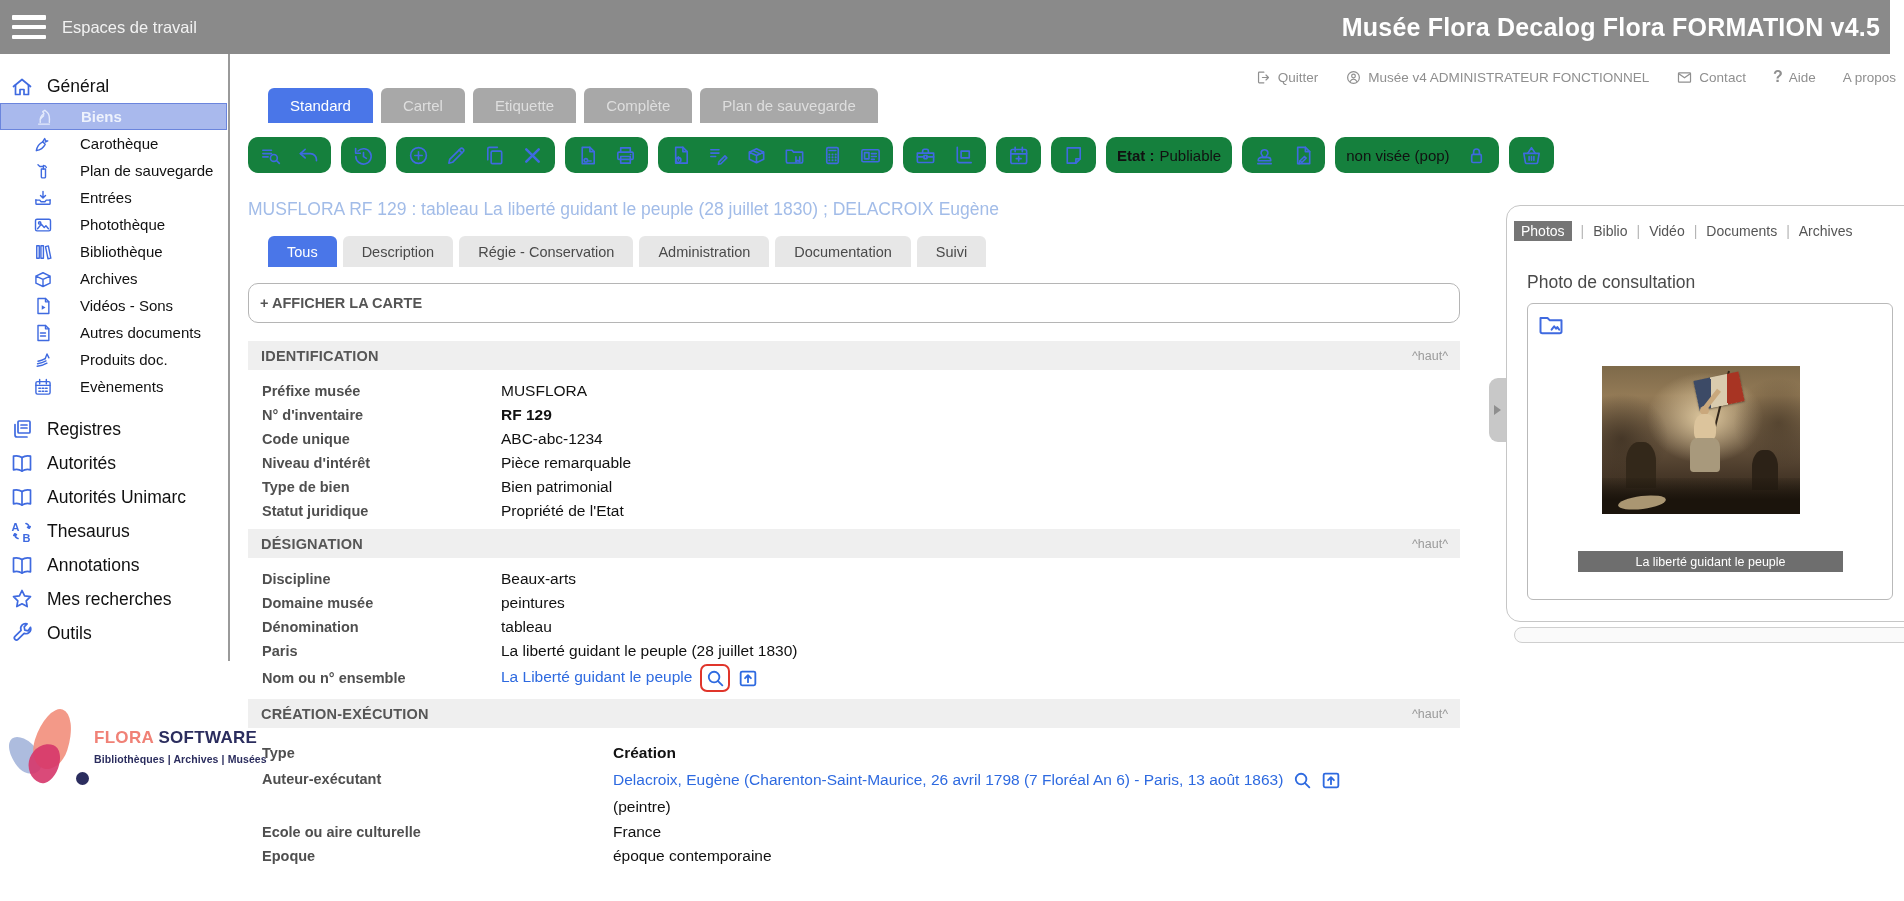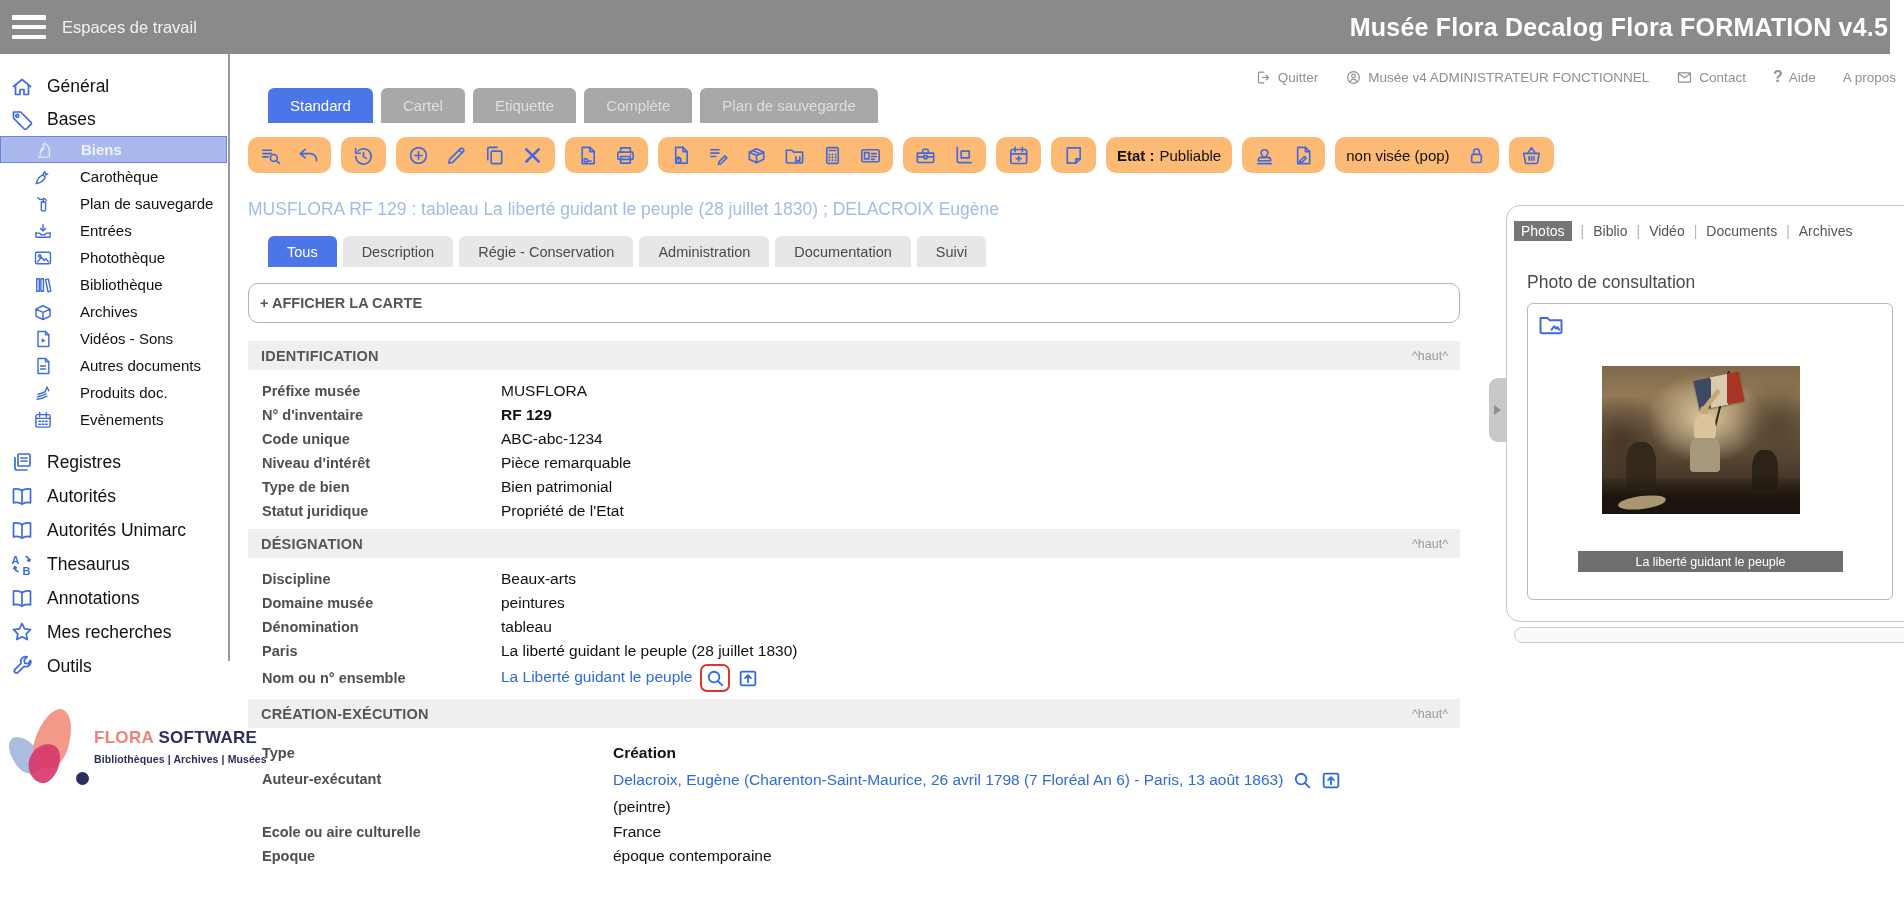--- a/index.html
+++ b/index.html
@@ -5,21 +5,21 @@
   *{margin:0;padding:0;box-sizing:border-box}
   html,body{width:1904px;height:901px}
   body{font-family:"Liberation Sans",sans-serif;background:#fff;position:relative;overflow:hidden;color:#1a1a1a}
   .ic{fill:none;stroke:currentColor;stroke-width:1.7;stroke-linecap:round;stroke-linejoin:round}
 
   
   .topbar{position:absolute;left:0;top:0;width:1890px;height:54px;background:#8a8a8a;display:flex;align-items:center}
   .burger{width:34px;height:24px;margin-left:12px;display:flex;flex-direction:column;justify-content:space-between;cursor:pointer}
   .burger span{display:block;height:4.5px;background:#fff;border-radius:1px}
   .topbar-menu{color:#f2f2f2;font-size:16.5px;margin-left:16px}
-  .topbar-title{position:absolute;right:2px;color:#fff;font-size:25px;font-weight:bold;letter-spacing:.2px}
+  .topbar-title{position:absolute;right:10px;color:#fff;font-size:25px;font-weight:bold;letter-spacing:.2px}
 
   
   .sidebar{position:absolute;left:0;top:54px;width:230px;height:607px;background:#fff;border-right:2px solid #9a9a9a;padding-top:16px}
   .side-item{display:flex;align-items:center;gap:13px;height:33px;padding-left:10px;font-size:17.5px;color:#111;cursor:pointer}
   .side-item .si{color:#3f6ae0;width:24px;height:24px;flex:0 0 24px}
   .side-sub{display:flex;align-items:center;gap:27px;height:27px;padding-left:33px;font-size:15px;color:#111;cursor:pointer}
   .side-sub .si{color:#3f6ae0;width:20px;height:20px;flex:0 0 20px}
   .side-sub.active{background:#a9b9ed;border:1px solid #6b85dd;color:#eef2fc;font-weight:bold;margin-right:1px}
   .side-sub.active .si{color:#e3eafb}
   .side-bottom{margin-top:12px}
@@ -45,21 +45,21 @@
   .hlink .si{width:17px;height:17px}
   .qmark{font-size:16px;font-weight:bold}
 
   
   .content{position:absolute;left:248px;top:54px;width:1212px}
   .view-tabs{display:flex;gap:8px;margin:34px 0 0 20px}
   .vtab{height:35px;padding:0 22px;display:flex;align-items:center;font-size:15px;border-radius:6px 6px 0 0;background:#a8a8a8;color:#dedede;cursor:pointer}
   .vtab.active{background:#4a76e8;color:#fff}
 
   .toolbar{display:flex;gap:10px;margin-top:14px;align-items:center}
-  .tgroup{background:#fdba74;border-radius:10px;height:36px;display:flex;align-items:center;gap:15px;padding:0 11px}
+  .tgroup{background:#15803d;border-radius:10px;height:36px;display:flex;align-items:center;gap:15px;padding:0 11px}
   .tb-btn{width:23px;height:23px;color:#3f6ae0;cursor:pointer;display:flex;align-items:center;justify-content:center;background:none;border:none}
   .tb-btn .si{width:23px;height:23px}
   .tchip{font-size:15px;color:#111;display:flex;align-items:center;gap:5px;white-space:nowrap}
   .tchip .b{font-weight:bold}
 
   .record-title{margin-top:26px;font-size:17.5px;color:#a2bce8;white-space:nowrap}
 
   .record-tabs{display:flex;gap:6px;margin:16px 0 0 20px}
   .rtab{height:31px;padding:0 19px;display:flex;align-items:center;font-size:14.5px;border-radius:6px 6px 0 0;background:#e7e7e7;color:#4a4a4a;cursor:pointer}
   .rtab.active{background:#4a76e8;color:#fff}
@@ -349,26 +349,20 @@
   <div class="topbar-title">Musée Flora Decalog Flora FORMATION v4.5</div>
 </div>
 
 <div class="sidebar">
   <div class="side-item">
     <svg class="ic si">
         <use href="#i-home"></use>
       </svg>
     <span>Général</span>
   </div>
-  <div class="side-item">
-    <svg class="ic si">
-        <use href="#i-tag"></use>
-      </svg>
-    <span>Bases</span>
-  </div>
 
   <div class="side-sub active">
     <svg class="ic si">
         <use href="#i-knight"></use>
       </svg>
     <span>Biens</span>
   </div>
   <div class="side-sub">
     <svg class="ic si">
         <use href="#i-carrot"></use>

